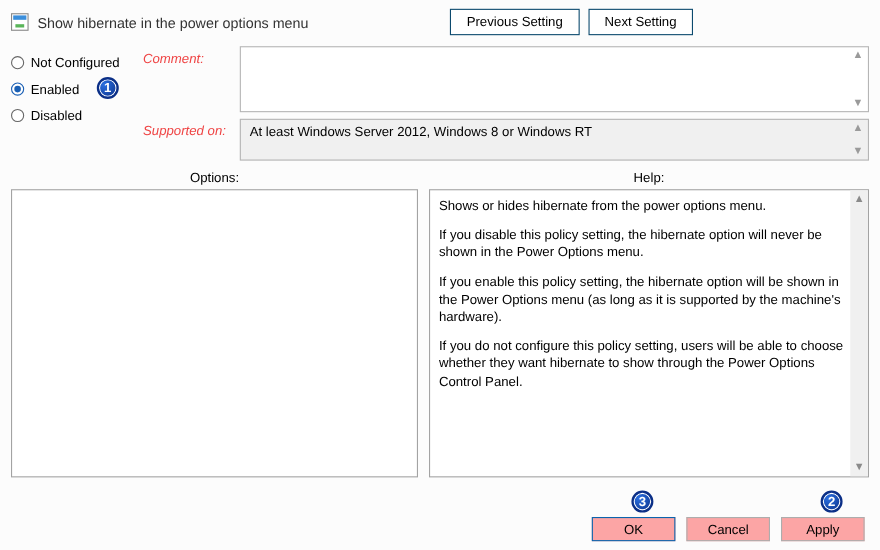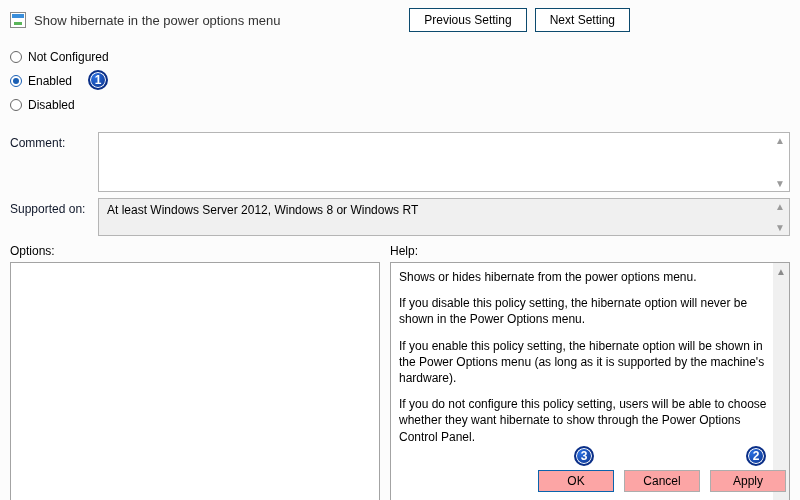--- a/index.html
+++ b/index.html
@@ -4,38 +4,38 @@
 <style>
   * { box-sizing: border-box; font-family: "Segoe UI", Tahoma, sans-serif; font-size: 12px; }
   body { margin: 0; padding: 0; background: #fcfcfc; color: #000; width: 800px; height: 500px; overflow: hidden; position: relative; }
   .hdr { display: flex; align-items: center; padding: 8px 10px 4px 10px; }
   .hdr-icon { width: 16px; height: 16px; margin-right: 8px; border: 1px solid #888; background:#fff; position:relative; }
   .hdr-icon::before { content:""; position:absolute; top:1px; left:1px; width:12px; height:4px; background:#3a8edb; }
   .hdr-icon::after { content:""; position:absolute; bottom:2px; left:3px; width:8px; height:3px; background:#5ab55a; }
   .hdr-title { font-size: 13px; color:#333; flex:1; }
   .nav-btns { display:flex; gap:8px; margin-left:auto; margin-right:160px; }
   button.nav { background:#fff; border:1px solid #0c4a6e; padding:4px 14px; cursor:pointer; }
-  .top-grid { display:flex; padding: 6px 10px 0 10px; gap: 10px; flex-direction: column; }
+  .top-grid { display:flex; padding: 6px 10px 0 10px; gap: 10px; }
   .radio-col { width: 110px; padding-top:4px; }
   .radio-row { display:flex; align-items:center; margin: 4px 0 10px 0; cursor:pointer; }
   .radio { width:12px; height:12px; border:1px solid #666; border-radius:50%; margin-right:6px; background:#fff; display:flex; align-items:center; justify-content:center; }
   .radio.sel { border-color:#1a5fb4; }
   .radio.sel::after { content:""; width:6px; height:6px; background:#1a5fb4; border-radius:50%; }
   .meta-col { flex:1; display:flex; flex-direction:column; gap:6px; }
   .meta-row { display:flex; gap:8px; }
-  .meta-row label { width: 80px; padding-top:4px; color:#0f172a; }
+  .meta-row label { width: 80px; padding-top:4px; color:#ef4444;font-style:italic; }
   .txtbox { flex:1; border:1px solid #b5b5b5; background:#fff; position:relative; }
   .txtbox.comm { height:60px; }
   .txtbox.supp { height:38px; background:#f0f0f0; padding:4px 8px; }
   .scroll-end { position:absolute; right:3px; width:12px; color:#9a9a9a; font-size:10px; text-align:center; cursor:pointer; user-select:none; }
   .body-row { display:flex; gap:10px; padding: 8px 10px 0 10px; }
   .body-col { display:flex; flex-direction:column; }
   .body-col.left { width: 370px; }
   .body-col.right { flex:1; }
-  .col-label { margin-bottom:4px; }
+  .col-label { margin-bottom:4px;text-align:center; }
   .panel { border:1px solid #a3a3a3; background:#fff; position:relative; }
   .panel.left { height:262px; }
   .panel.right { height:262px; padding:6px 18px 6px 8px; line-height:1.35; }
   .panel.right p { margin:0 0 10px 0; }
   .scroll-full { position:absolute; right:0; top:0; bottom:0; width:16px; background:#f0f0f0; display:flex; flex-direction:column; justify-content:space-between; align-items:center; }
   .scroll-full span { color:#8a8a8a; font-size:10px; padding:2px 0; cursor:pointer; user-select:none; }
   .footer { position:absolute; bottom:8px; right:14px; display:flex; gap:10px; }
   button.act { width:76px; padding:3px 16px; background:#fca5a5; border:1px solid #adadad; cursor:pointer; }
   button.act.default { border:1.5px solid #0a64ad; }
   .badge { position:absolute; width:20px; height:20px; border-radius:50%; background:radial-gradient(circle at 30% 30%,#2a6fe0,#0b2f87); border:2px solid #0b2f87; color:#fff; font-weight:bold; font-size:12px; display:flex; align-items:center; justify-content:center; box-shadow:0 0 0 1px #fff inset; }

